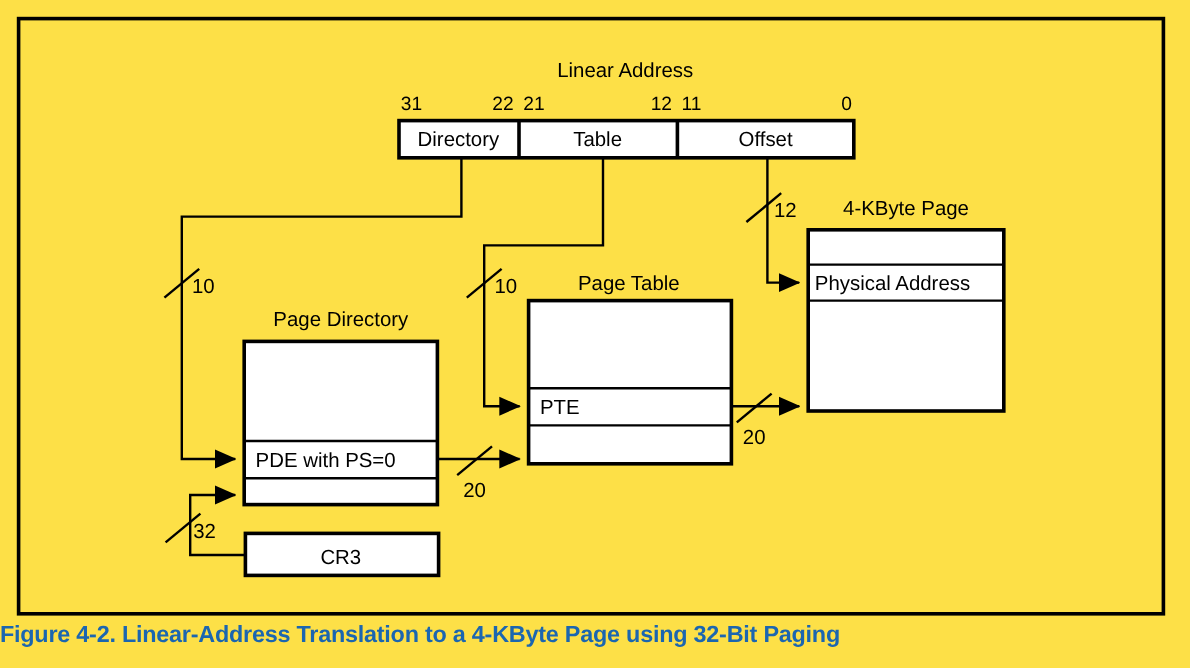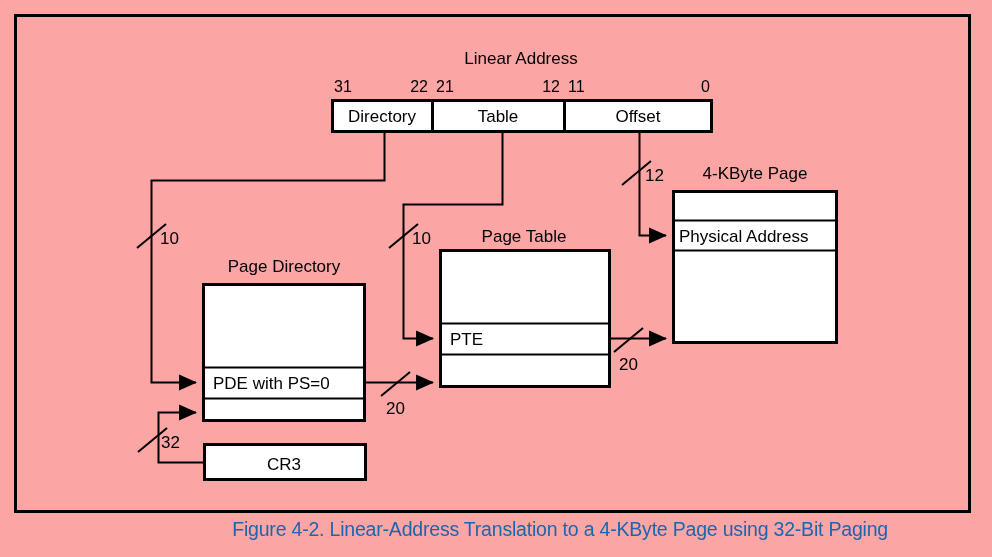--- a/index.html
+++ b/index.html
@@ -1,21 +1,21 @@
 <!DOCTYPE html>
 <html><head>
 <meta charset="utf-8">
 <style>
   html,body{margin:0;padding:0;background:#ffffff;}
   body{width:992px;height:557px;font-family:"Liberation Sans",sans-serif;color:#000;}
-  #stage{position:relative;width:992px;height:557px;overflow:hidden;background:#fca5a5;}
+  #stage{position:relative;width:992px;height:557px;overflow:hidden;background:#fde047;}
   #diagram{position:absolute;left:0;top:0;width:992px;height:557px;}
   .cap{
-    position:absolute;left:0;top:518px;width:888px;text-align:right;
-    font-family:"Liberation Sans",sans-serif;font-weight:normal;font-size:19.5px;
+    position:absolute;left:0;top:518px;width:888px;text-align:left;
+    font-family:"Liberation Sans",sans-serif;font-weight:bold;font-size:19.5px;
     letter-spacing:-0.2px;color:#1b66b0;white-space:nowrap;
   }
   svg text{font-family:"Liberation Sans",sans-serif;fill:#000;}
   .lbl{font-size:17px;}
   .bit{font-size:16px;}
   .ttl{font-size:17px;}
   .wid{font-size:17px;}
 </style>
 </head>
 <body>

